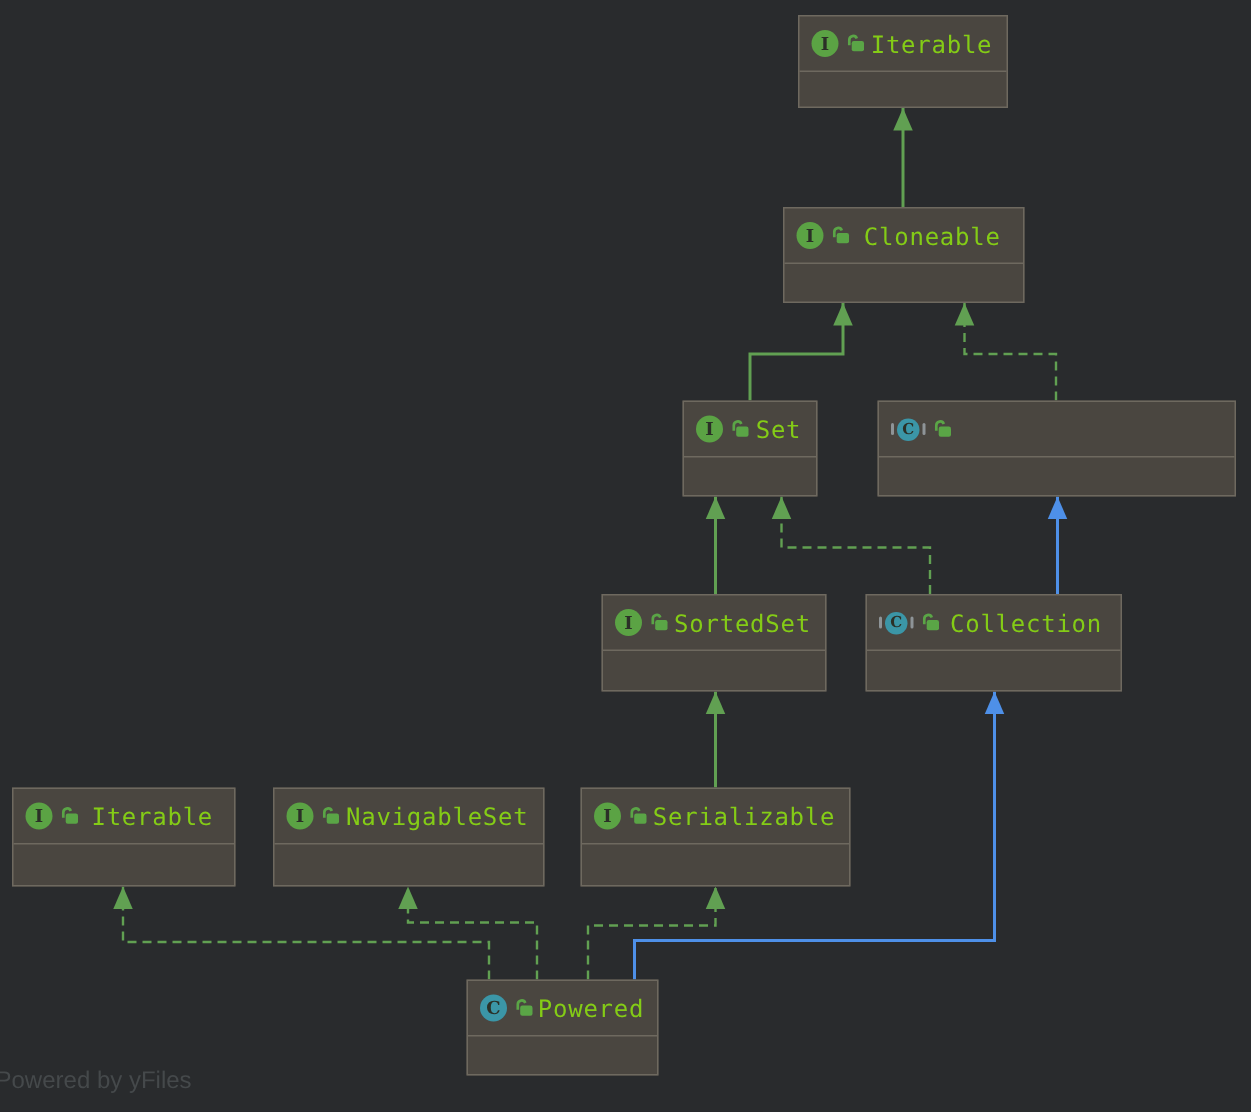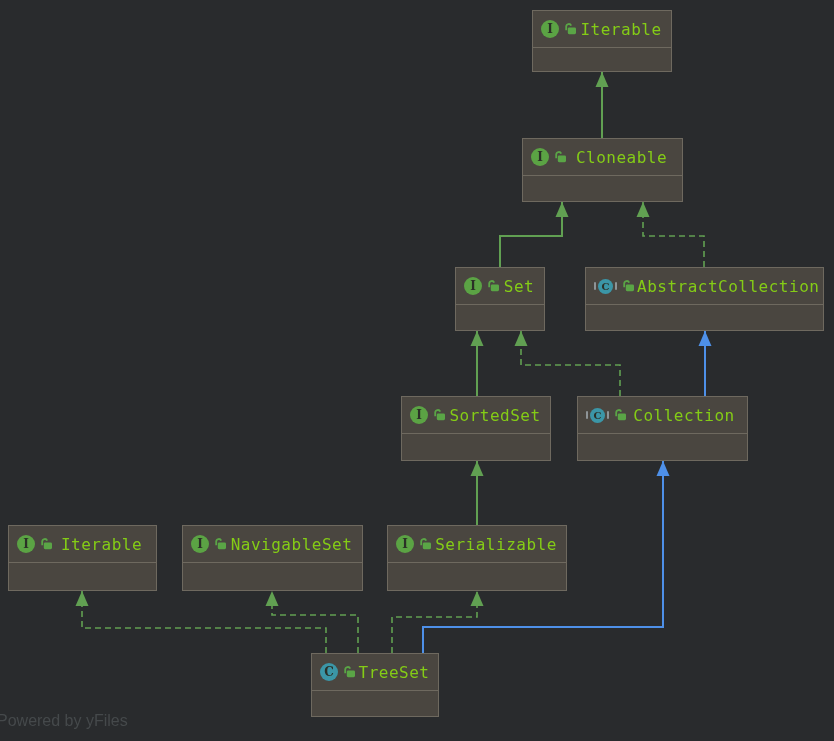--- a/index.html
+++ b/index.html
@@ -175,21 +175,20 @@
       <div class="node-title">
         <span class="abstract-wrap">
           <span class="abstract-bar"></span>
           <span class="circle-icon small" style="background: rgb(59, 150, 167);">C</span>
           <span class="abstract-bar"></span>
         </span>
         <span class="lock-icon"><svg width="13" height="13" viewBox="0 0 13 13">
             <path d="M2.2 8.2 L2.2 4.6 A2.6 2.6 0 0 1 7.2 3.6" fill="none" stroke="#5aa546" stroke-width="1.8"></path>
             <rect x="3.8" y="5.4" width="8.2" height="6.8" rx="1.4" fill="#5aa546"></rect>
           </svg></span>
-        <span class="node-label">AbstractCollection</span>
       </div>
       <div class="node-body"></div>
     </div>
     <div class="node" style="left: 401px; top: 396px; width: 150px; height: 65px;">
       <div class="node-title">
         <span class="circle-icon" style="background: rgb(91, 163, 68);">I</span>
         <span class="lock-icon"><svg width="13" height="13" viewBox="0 0 13 13">
             <path d="M2.2 8.2 L2.2 4.6 A2.6 2.6 0 0 1 7.2 3.6" fill="none" stroke="#5aa546" stroke-width="1.8"></path>
             <rect x="3.8" y="5.4" width="8.2" height="6.8" rx="1.4" fill="#5aa546"></rect>
           </svg></span>
@@ -245,17 +244,17 @@
       </div>
       <div class="node-body"></div>
     </div>
     <div class="node" style="left: 311px; top: 653px; width: 128px; height: 64px;">
       <div class="node-title">
         <span class="circle-icon" style="background: rgb(59, 150, 167);">C</span>
         <span class="lock-icon"><svg width="13" height="13" viewBox="0 0 13 13">
             <path d="M2.2 8.2 L2.2 4.6 A2.6 2.6 0 0 1 7.2 3.6" fill="none" stroke="#5aa546" stroke-width="1.8"></path>
             <rect x="3.8" y="5.4" width="8.2" height="6.8" rx="1.4" fill="#5aa546"></rect>
           </svg></span>
-        <span class="node-label">TreeSet</span>
+        <span class="node-label">Powered</span>
       </div>
       <div class="node-body"></div>
     </div>
   </div>
 
 </body></html>

